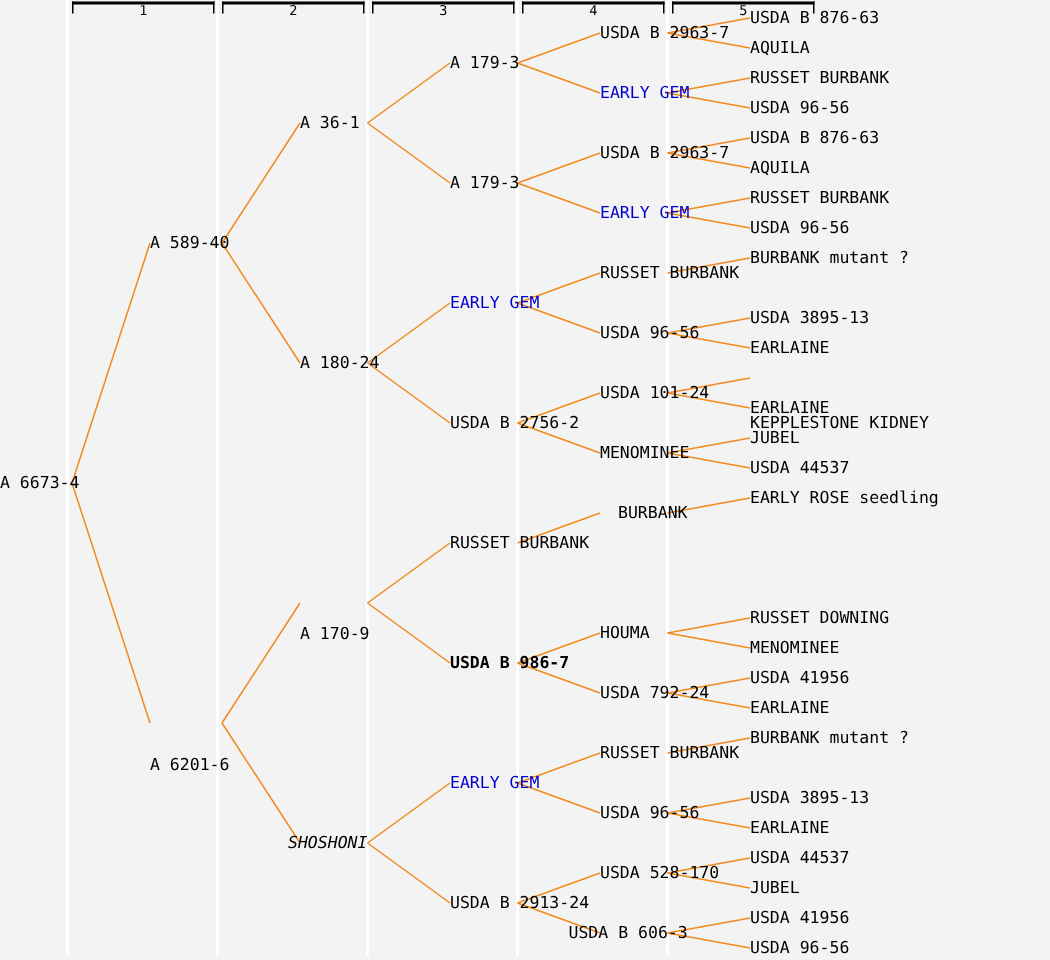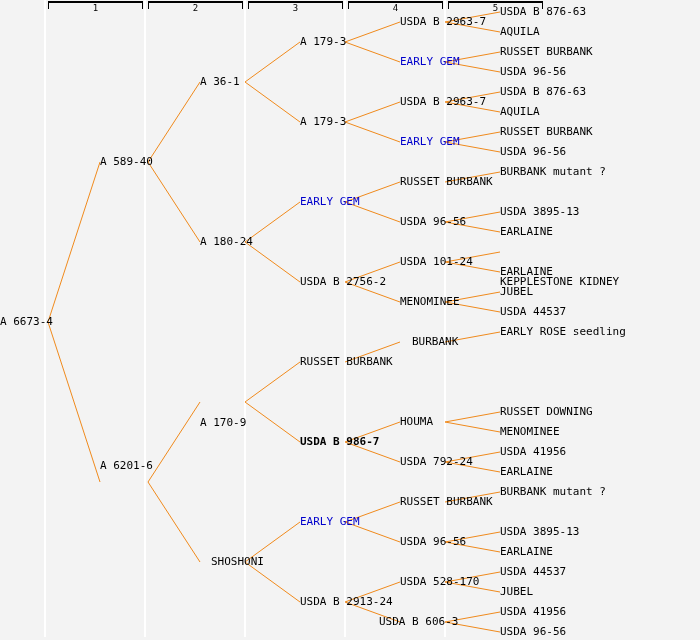--- a/index.html
+++ b/index.html
@@ -126,33 +126,33 @@
       <div class="node" style="left: 400px; top: 222px;">USDA 96-56</div>
       <div class="node" style="left: 500px; top: 212px;">USDA 3895-13</div>
       <div class="node" style="left: 500px; top: 232px;">EARLAINE</div>
       <div class="node" style="left: 300px; top: 282px;">USDA B 2756-2</div>
       <div class="node" style="left: 400px; top: 262px;">USDA 101-24</div>
       <div class="node" style="left: 500px; top: 252px; margin-top: 30px;">KEPPLESTONE KIDNEY</div>
       <div class="node" style="left: 500px; top: 272px;">EARLAINE</div>
       <div class="node" style="left: 400px; top: 302px;">MENOMINEE</div>
       <div class="node" style="left: 500px; top: 292px;">JUBEL</div>
       <div class="node" style="left: 500px; top: 312px;">USDA 44537</div>
-      <div class="node" style="left: 100px; top: 466px; text-align: right;">A 6201-6</div>
+      <div class="node" style="left: 100px; top: 510px; text-align: right;">A 6201-6</div>
       <div class="node" style="left: 200px; top: 423px;">A 170-9</div>
       <div class="node" style="left: 300px; top: 362px;">RUSSET BURBANK</div>
       <div class="node" style="left: 400px; top: 342px; padding-left: 12px;">BURBANK</div>
       <div class="node" style="left: 500px; top: 332px;">EARLY ROSE seedling</div>
       <div class="node" style="left: 300px; top: 442px; font-weight: bold;">USDA B 986-7</div>
       <div class="node" style="left: 400px; top: 422px;">HOUMA</div>
       <div class="node" style="left: 500px; top: 412px;">RUSSET DOWNING</div>
       <div class="node" style="left: 500px; top: 432px;">MENOMINEE</div>
       <div class="node" style="left: 400px; top: 462px;">USDA 792-24</div>
       <div class="node" style="left: 500px; top: 452px;">USDA 41956</div>
       <div class="node" style="left: 500px; top: 472px;">EARLAINE</div>
-      <div class="node" style="left: 211px; top: 562px;">SHOSHONI</div>
+      <div class="node" style="left: 192px; top: 562px; font-style: italic;">SHOSHONI</div>
       <div class="node hl" style="left: 300px; top: 522px;">EARLY GEM</div>
       <div class="node" style="left: 400px; top: 502px;">RUSSET BURBANK</div>
       <div class="node" style="left: 500px; top: 492px;">BURBANK mutant ?</div>
       <div class="node" style="left: 400px; top: 542px;">USDA 96-56</div>
       <div class="node" style="left: 500px; top: 532px;">USDA 3895-13</div>
       <div class="node" style="left: 500px; top: 552px;">EARLAINE</div>
       <div class="node" style="left: 300px; top: 602px;">USDA B 2913-24</div>
       <div class="node" style="left: 400px; top: 582px;">USDA 528-170</div>
       <div class="node" style="left: 500px; top: 572px;">USDA 44537</div>
       <div class="node" style="left: 500px; top: 592px;">JUBEL</div>

